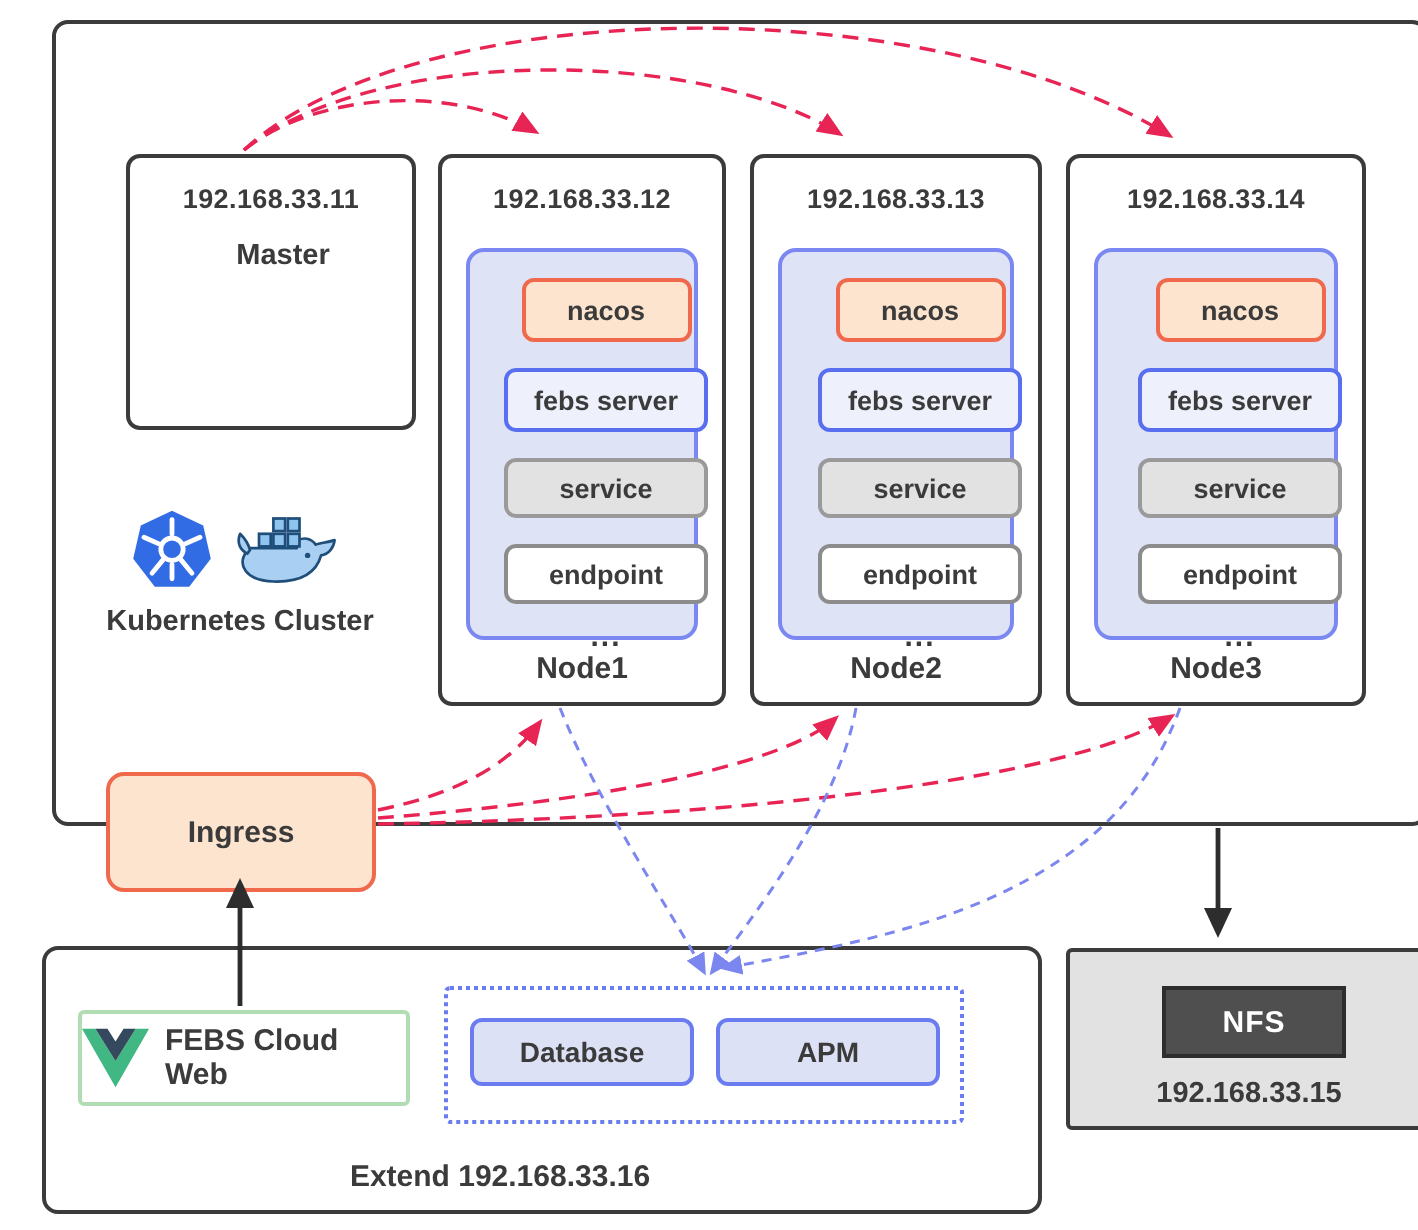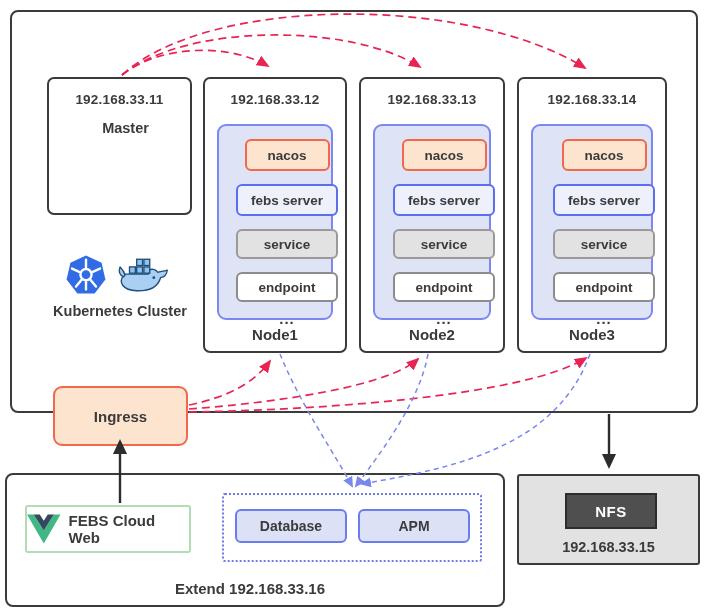--- a/index.html
+++ b/index.html
@@ -12,21 +12,21 @@
     --lav-bg:#dce1f5; --lav-border:#6b7bf0;
     --green-border:#b2ddb4; --nfs-bg:#e2e2e2; --nfs-inner:#4f4f4f;
     --harbor-gray:#9b9b9b; --k8s-blue:#326ce5;
     --vue-green:#41b883; --vue-dark:#35495e;
   }
   *{margin:0;padding:0;box-sizing:border-box;}
   html,body{background:#ffffff;}
   body{font-family:"Liberation Sans","DejaVu Sans",sans-serif;color:var(--ink);}
   .stage{position:relative;width:709px;height:615px;background:#fff;overflow:hidden;}
   .abs{position:absolute;}
-  .box{position:absolute;border:2px solid var(--ink);border-radius:8px;background:#fff;}
+  .box{position:absolute;border:2px solid var(--ink);border-radius:8px;background:#fff;margin-left:16px;}
   .ip{font-size:13.5px;font-weight:700;text-align:center;letter-spacing:.2px;}
   .cluster-box{left:10px;top:10px;width:688px;height:403px;}
   .master-box{left:47px;top:77px;width:145px;height:138px;border-radius:7px;}
   .master-box .ip{margin-top:13px;}
   .master-role{font-size:14.5px;font-weight:700;text-align:center;margin-top:13px;padding-left:12px;}
   .harbor{display:flex;align-items:center;justify-content:center;margin-top:10px;}
   .node-box{top:77px;height:276px;border-radius:7px;}
   .node-box .ip{margin-top:13px;}
   .pods{position:absolute;left:12px;right:12px;top:45px;height:196px;
         background:var(--pod-bg);border:2px solid var(--pod-border);border-radius:9px;
@@ -41,21 +41,21 @@
   .node-name{position:absolute;left:0;right:0;bottom:8px;text-align:center;
              font-size:15px;font-weight:700;}
   .badges{left:58px;top:252px;width:120px;display:flex;gap:10px;align-items:center;justify-content:center;}
   .cluster-label{left:20px;top:303px;width:200px;text-align:center;
                  font-size:14.5px;font-weight:700;}
   .ingress-box{left:53px;top:386px;width:135px;height:60px;border-radius:9px;
                background:var(--orange-bg);border:2px solid var(--orange-border);
                display:flex;align-items:center;justify-content:center;
                font-size:15px;font-weight:700;}
   .extend-box{left:5px;top:473px;width:500px;height:134px;}
-  .febs-web{left:25px;top:505px;width:166px;height:48px;border:2px solid var(--green-border);
+  .febs-web{left:39px;top:505px;width:166px;height:48px;border:2px solid var(--green-border);
             border-radius:3px;background:#fff;display:flex;align-items:center;
             justify-content:center;gap:8px;font-size:15px;font-weight:700;}
   .dotted-box{left:222px;top:493px;width:260px;height:69px;
               border:2px dotted var(--lav-border);border-radius:3px;background:transparent;}
   .lav{position:absolute;top:509px;width:112px;height:34px;background:var(--lav-bg);
        border:2px solid var(--lav-border);border-radius:6px;display:flex;
        align-items:center;justify-content:center;font-size:14px;font-weight:700;}
   .database{left:235px;}
   .apm{left:358px;}
   .extend-label{left:60px;top:580px;width:380px;text-align:center;

